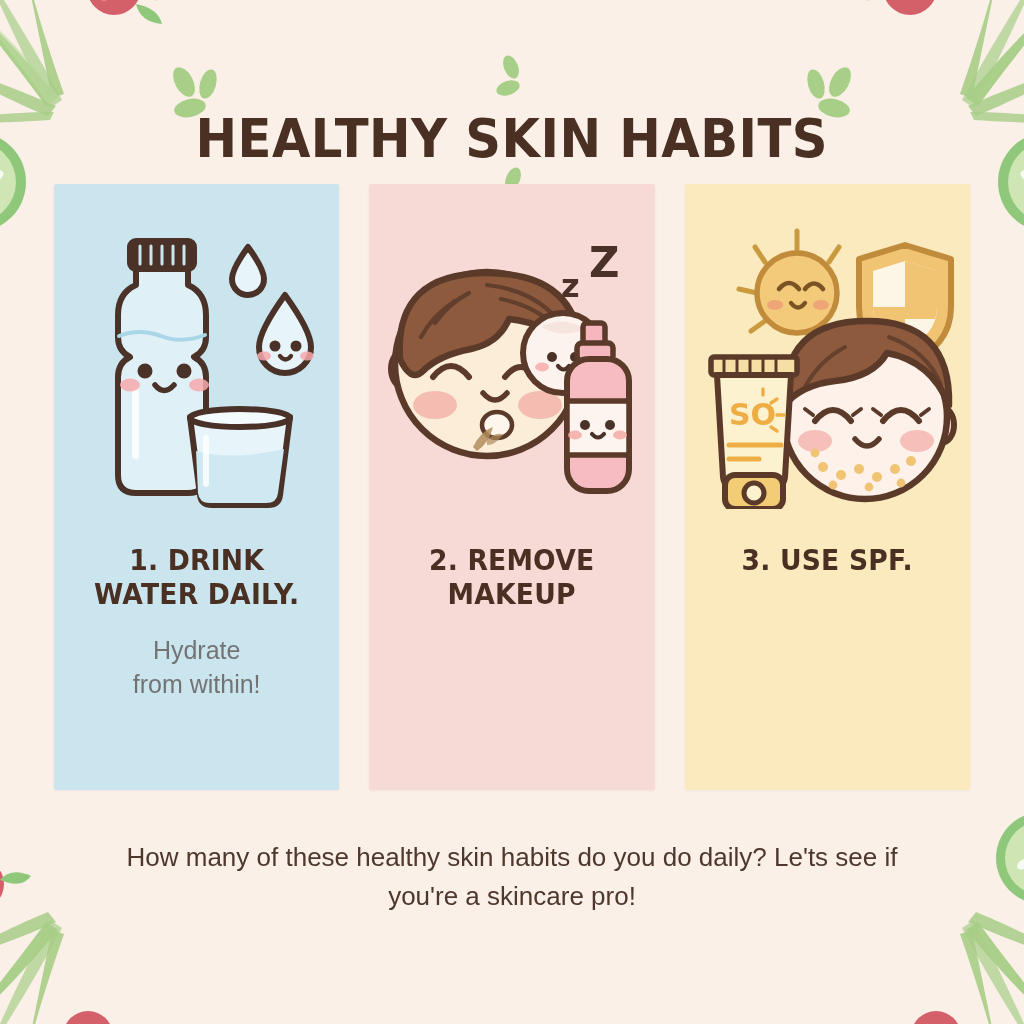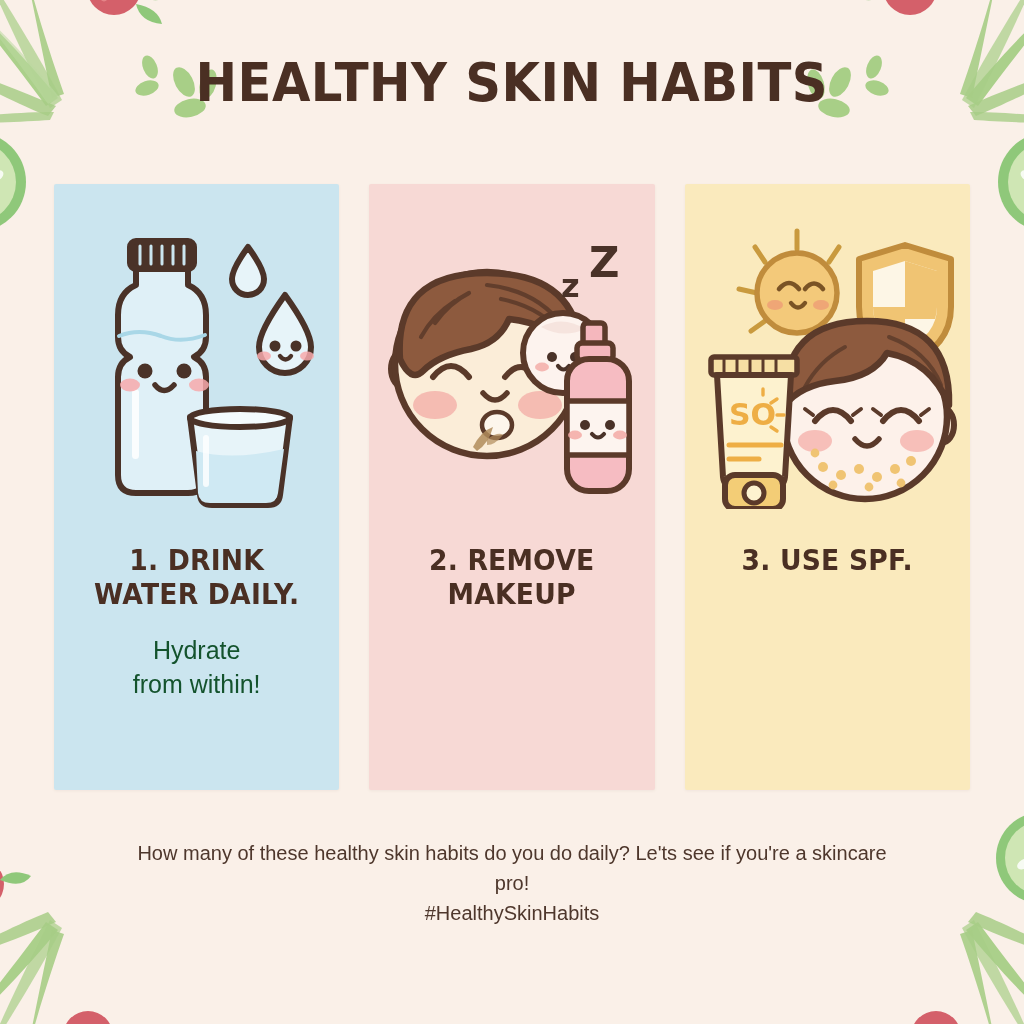--- a/index.html
+++ b/index.html
@@ -36,20 +36,21 @@
   .sprig-tl { top: 62px; left: 160px; }
   .sprig-tr { top: 62px; right: 160px; transform: scaleX(-1); }
 
   
   .title-row {
     position: absolute;
     top: 54px; left: 0; right: 0;
     display: flex;
     align-items: center;
     justify-content: center;
+    flex-direction: column;
   }
   .leaf-deco { width: 34px; height: 58px; flex: none; }
   h1.title {
     font-family: "DejaVu Sans", sans-serif;
     font-size: 54px;
     line-height: 1;
     letter-spacing: 0.5px;
     font-weight: 700;
     color: #4a2f23;
     text-transform: uppercase;
@@ -91,34 +92,34 @@
     color: #4a2f23;
     text-align: center;
     text-transform: uppercase;
     transform: scaleX(0.95);
     padding: 0 12px;
   }
   .card-sub {
     margin-top: 22px;
     font-size: 25px;
     line-height: 1.35;
-    color: #14532d;
+    color: #737373;
     text-align: center;
     padding: 0 14px;
     white-space: pre-line;
   }
   .card-3 .card-sub { margin-top: 44px; }
 
   
   .footer {
     position: absolute;
     left: 120px; right: 120px;
     top: 838px;
     text-align: center;
-    font-size: 20px;
+    font-size: 26px;
     line-height: 1.5;
     color: #4e372c;
   }
   .footer .tag { display: block; }
 </style>
 </head>
 <body>
 
 <div id="poster">
 
@@ -475,16 +476,15 @@
         </svg>
       </div>
       <div class="card-heading">3. USE SPF.</div>
     </div>
 
   </div>
 
   <div class="footer">
     <span>How many of these healthy skin habits do you do</span>
     <span>daily? Le'ts see if you're a skincare pro!</span>
-    <span class="tag">#HealthySkinHabits</span>
   </div>
 
 </div>
 
 </body></html>

